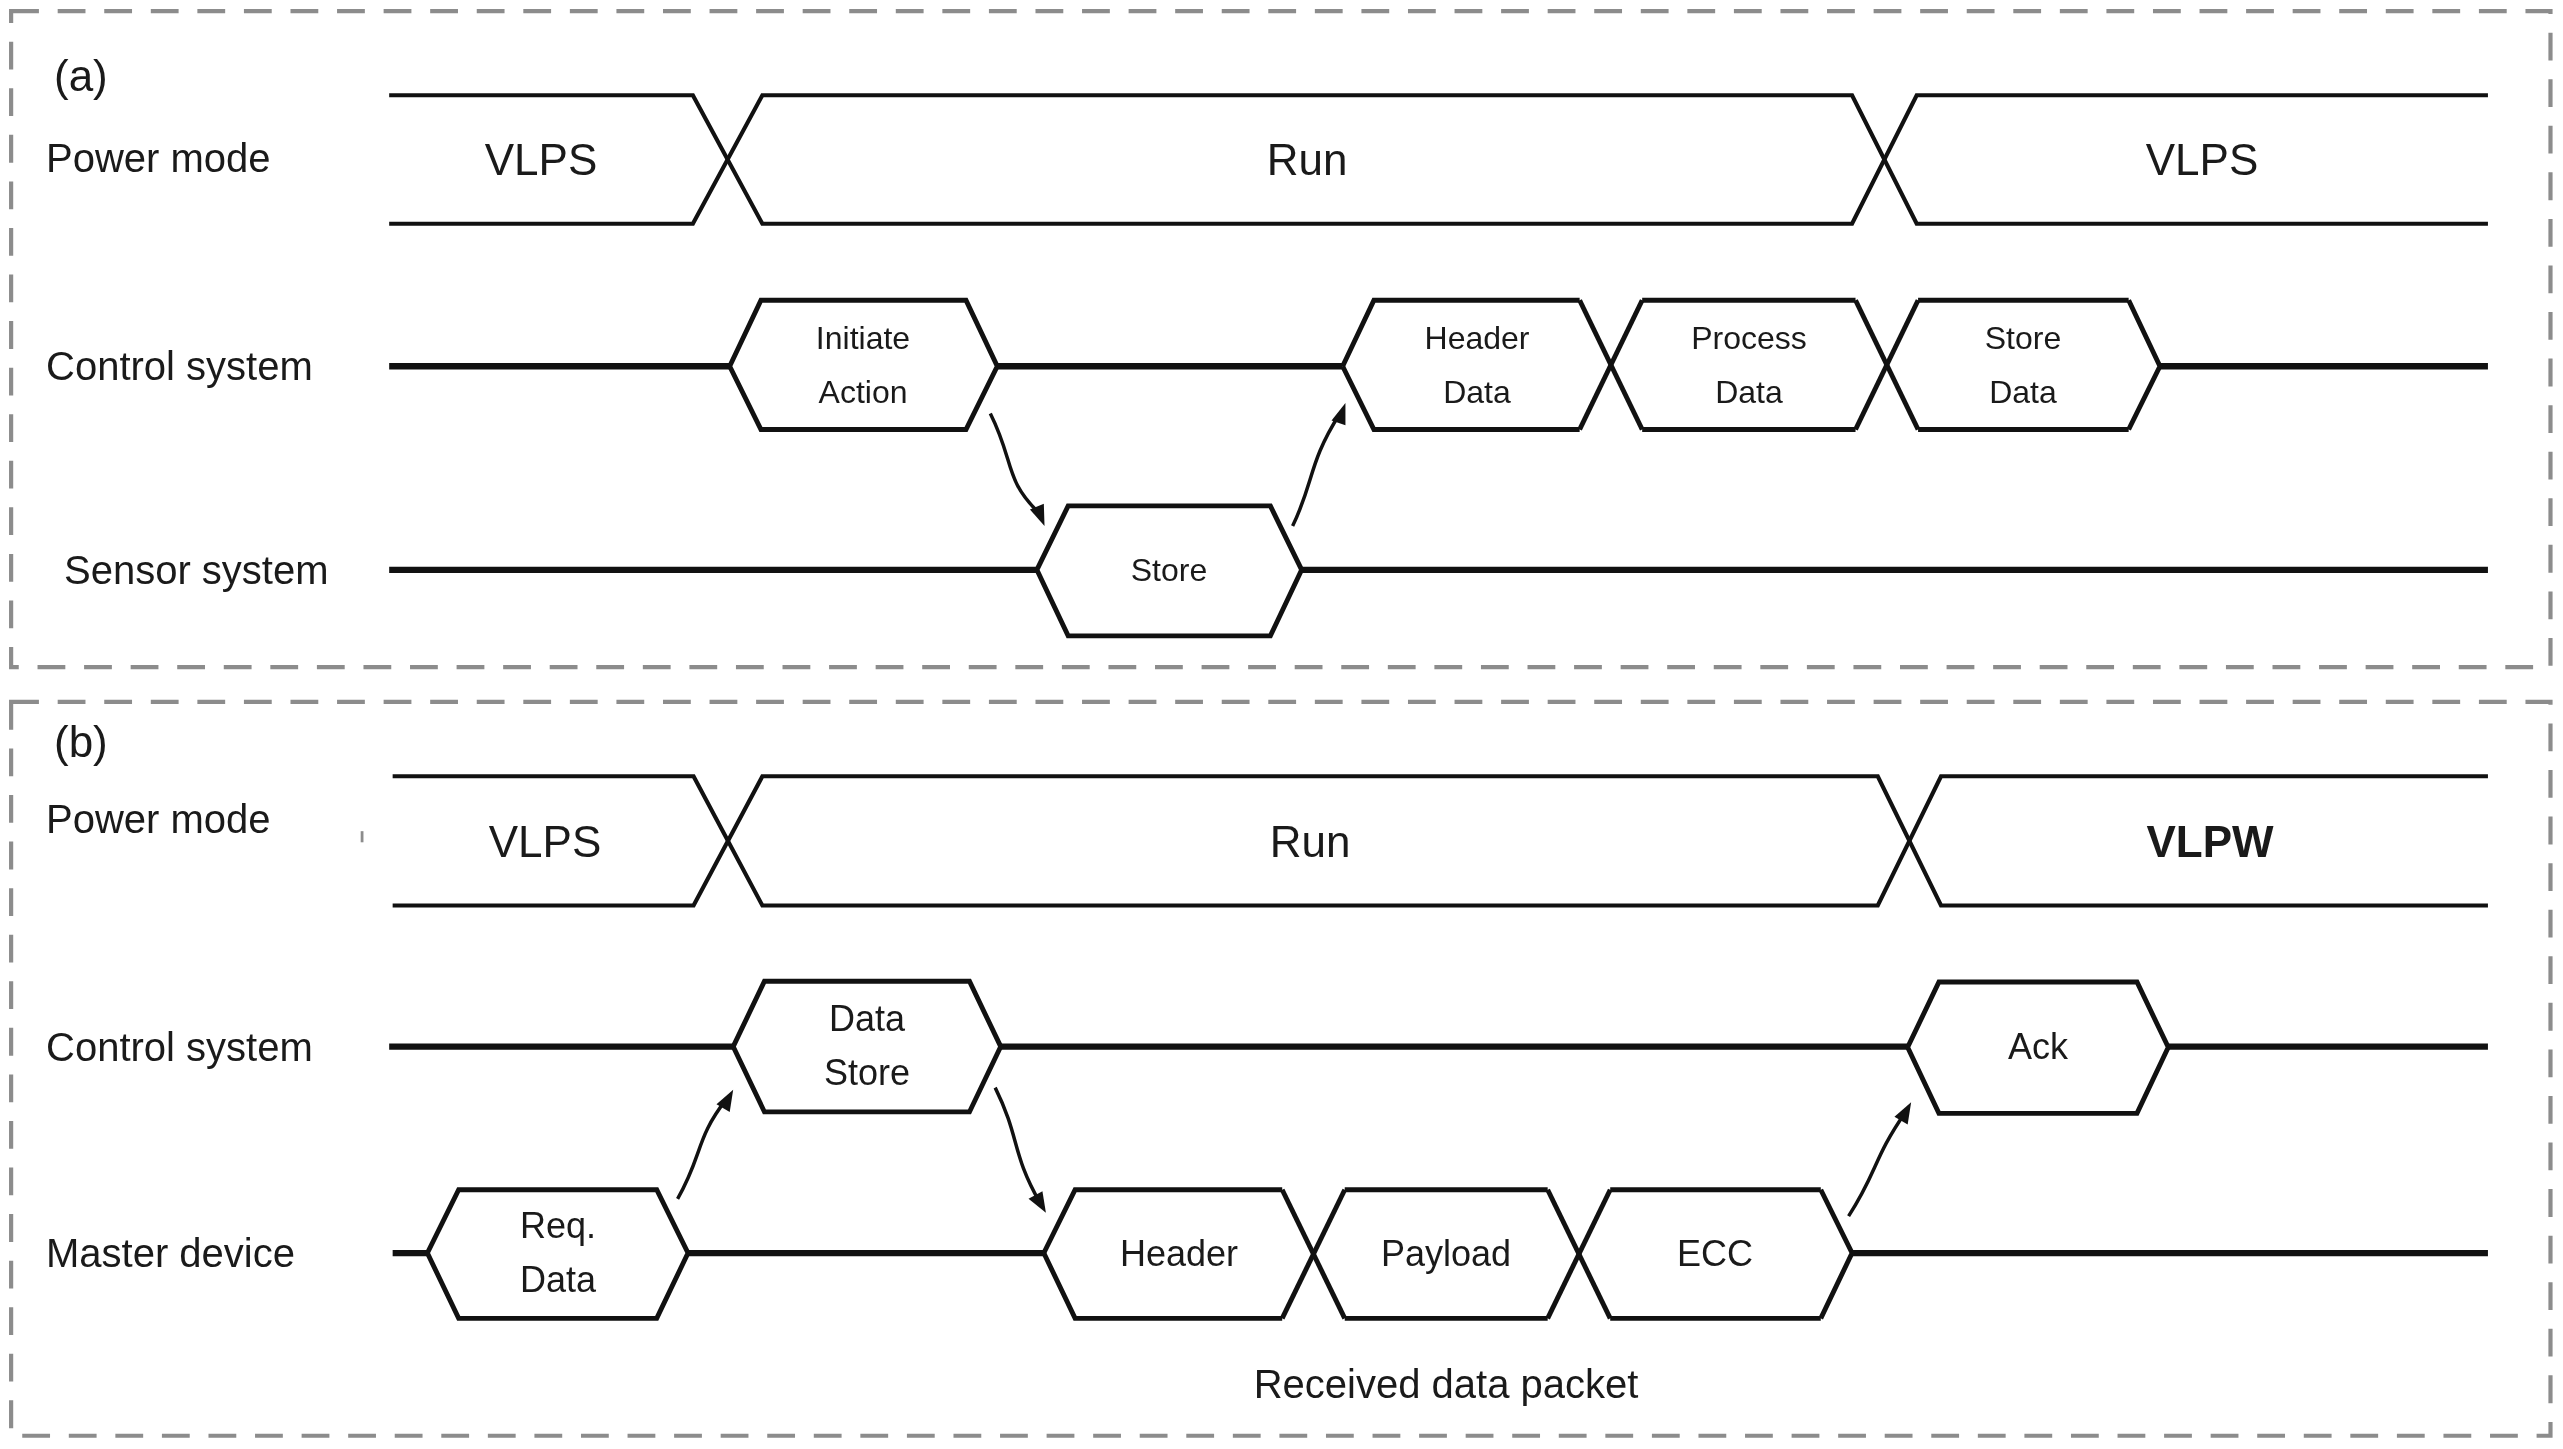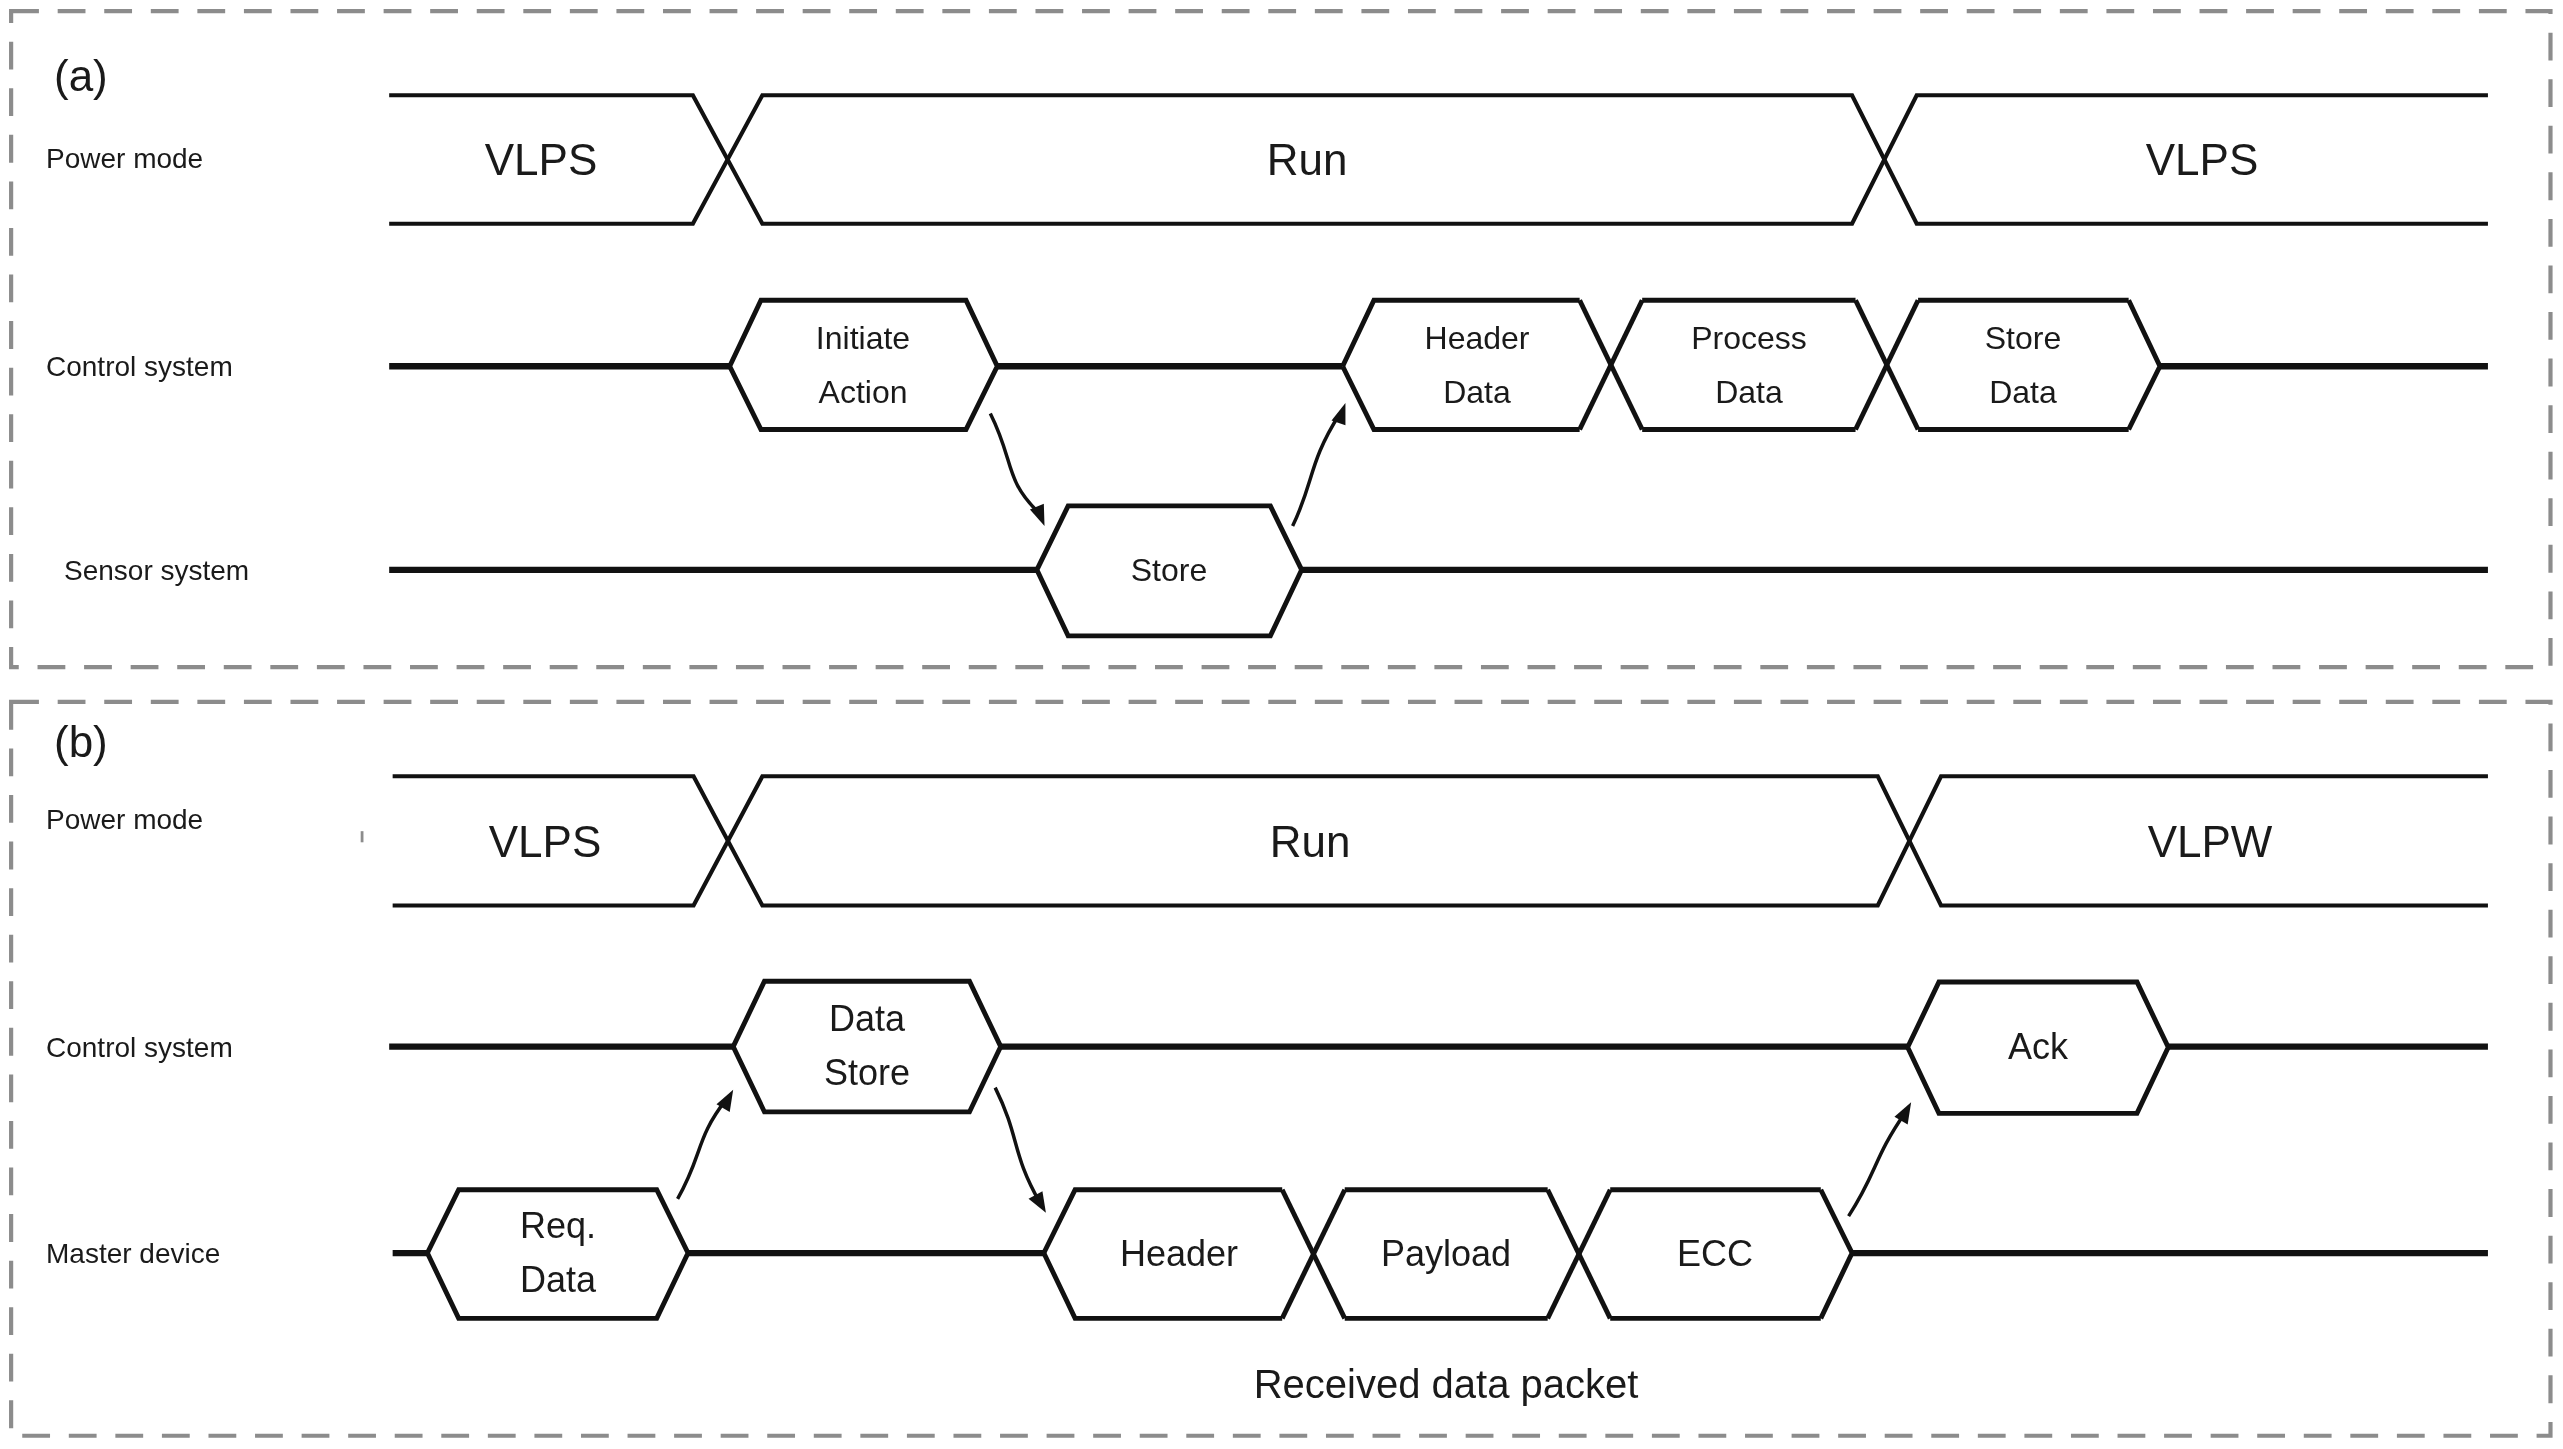--- a/index.html
+++ b/index.html
@@ -14,21 +14,21 @@
   .lbl {
     position:absolute;
     color:var(--text,#1a1a1a);
     transform:translate(-50%,-50%);
     text-align:center;
     white-space:pre-line;
     line-height:1.25;
   }
   .lbl.left { transform:translateY(-50%); text-align:left; }
   .tag      { font-size:44px; }
-  .rowlbl   { font-size:28px; }
+  .rowlbl   { font-size:40px; }
   .buslbl   { font-size:44px; }
   .hexa     { font-size:32px; line-height:1.7; }
   .hexb     { font-size:36px; line-height:1.5; }
   .caption  { font-size:40px; }
   .shape    { fill:none; stroke:var(--line,#111); }
   .busline  { stroke-width:6px; }
   .rowline  { stroke-width:9px; }
   .hexline  { stroke-width:7px; }
   .arrow    { stroke-width:5px; }
   .ahead    { fill:var(--line,#111); stroke:none; }
@@ -158,21 +158,21 @@
 Data</div>
   <div class="lbl hexa" style="left:1169px; top:570px;">Store</div>
 
   <div class="lbl tag left" style="left:54px; top:741px;">(b)</div>
   <div class="lbl rowlbl left" style="left:46px; top:819px;">Power mode</div>
   <div class="lbl rowlbl left" style="left:46px; top:1047px;">Control system</div>
   <div class="lbl rowlbl left" style="left:46px; top:1253px;">Master device</div>
 
   <div class="lbl buslbl" style="left:545px; top:841px;">VLPS</div>
   <div class="lbl buslbl" style="left:1310px; top:841px;">Run</div>
-  <div class="lbl buslbl" style="left:2210px; top:841px;">VLPW</div>
+  <div class="lbl buslbl" style="left:2210px; top:841px;font-weight:bold;">VLPW</div>
 
   <div class="lbl hexb" style="left:867px; top:1046px;">Data
 Store</div>
   <div class="lbl hexb" style="left:2038px; top:1047px;">Ack</div>
 
   <div class="lbl hexb" style="left:558px; top:1253px;">Req.
 Data</div>
   <div class="lbl hexb" style="left:1179px; top:1254px;">Header</div>
   <div class="lbl hexb" style="left:1446px; top:1254px;">Payload</div>
   <div class="lbl hexb" style="left:1715px; top:1254px;">ECC</div>

